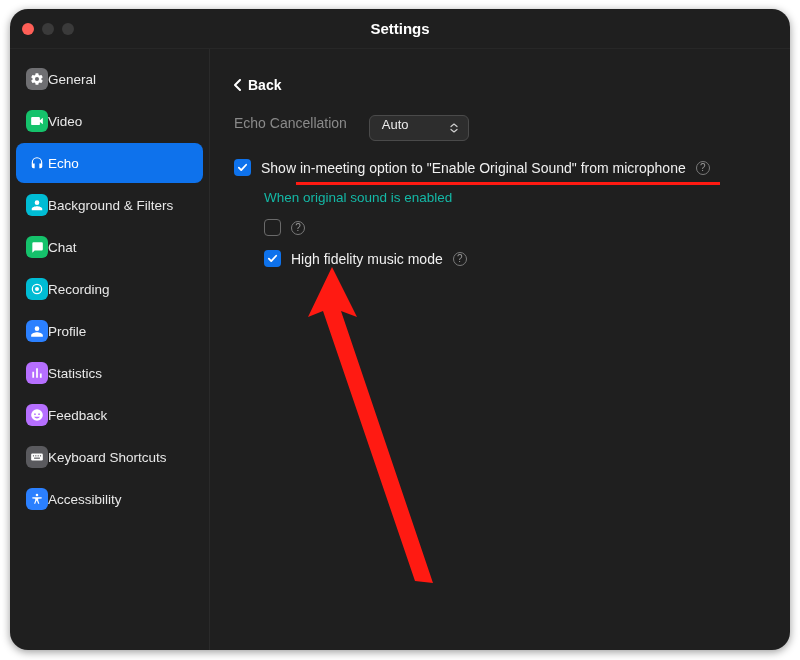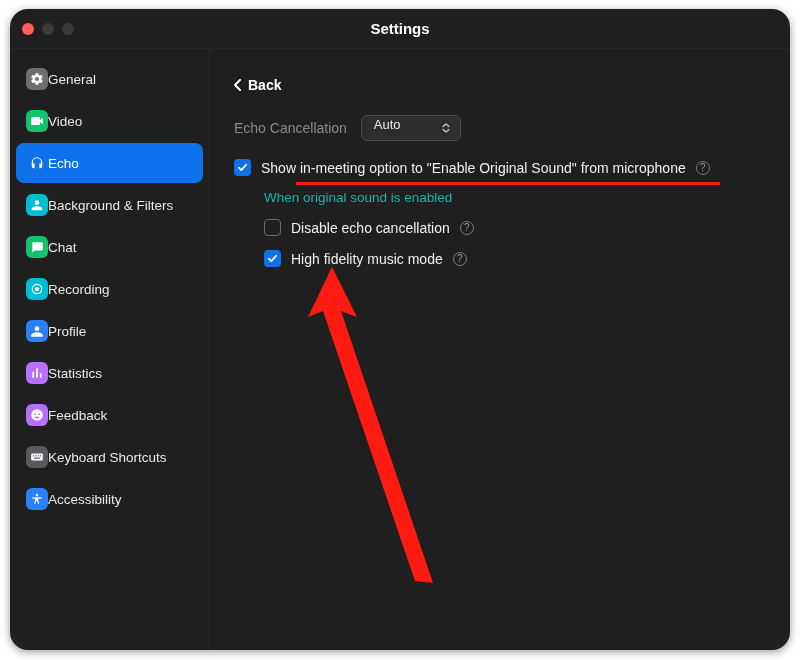--- a/index.html
+++ b/index.html
@@ -90,22 +90,21 @@
     align-items: center;
     gap: 6px;
     color: #fff;
     font-size: 14px;
     cursor: pointer;
     margin: 4px 0 22px 0;
     font-weight: 600;
   }
   .row {
     display: flex;
-    align-items: center;
-    gap: 14px;
+    gap: 22px;
     margin: 0 0 18px 0;
   }
   .label-dim {
     color: #8a8a8a;
     font-size: 14px;
   }
   .select {
     background: #2d2d2d;
     border: 1px solid #4a4a4a;
     border-radius: 6px;
@@ -318,21 +317,20 @@
         </div>
         <span class="check-text">Show in-meeting option to "Enable Original Sound" from microphone</span>
         <span class="help">?</span>
       </div>
 
       <div class="subhead">When original sound is enabled</div>
 
       <div class="nested">
         <div class="check-row">
           <div class="checkbox unchecked"></div>
-          <span class="check-text">Disable echo cancellation</span>
           <span class="help">?</span>
         </div>
 
         <div class="check-row">
           <div class="checkbox checked">
             <svg viewBox="0 0 12 12">
                 <path d="M2 6.2 L4.6 8.8 L10 3" stroke="#fff" stroke-width="2" fill="none" stroke-linecap="round" stroke-linejoin="round"></path>
               </svg>
           </div>
           <span class="check-text">High fidelity music mode</span>

